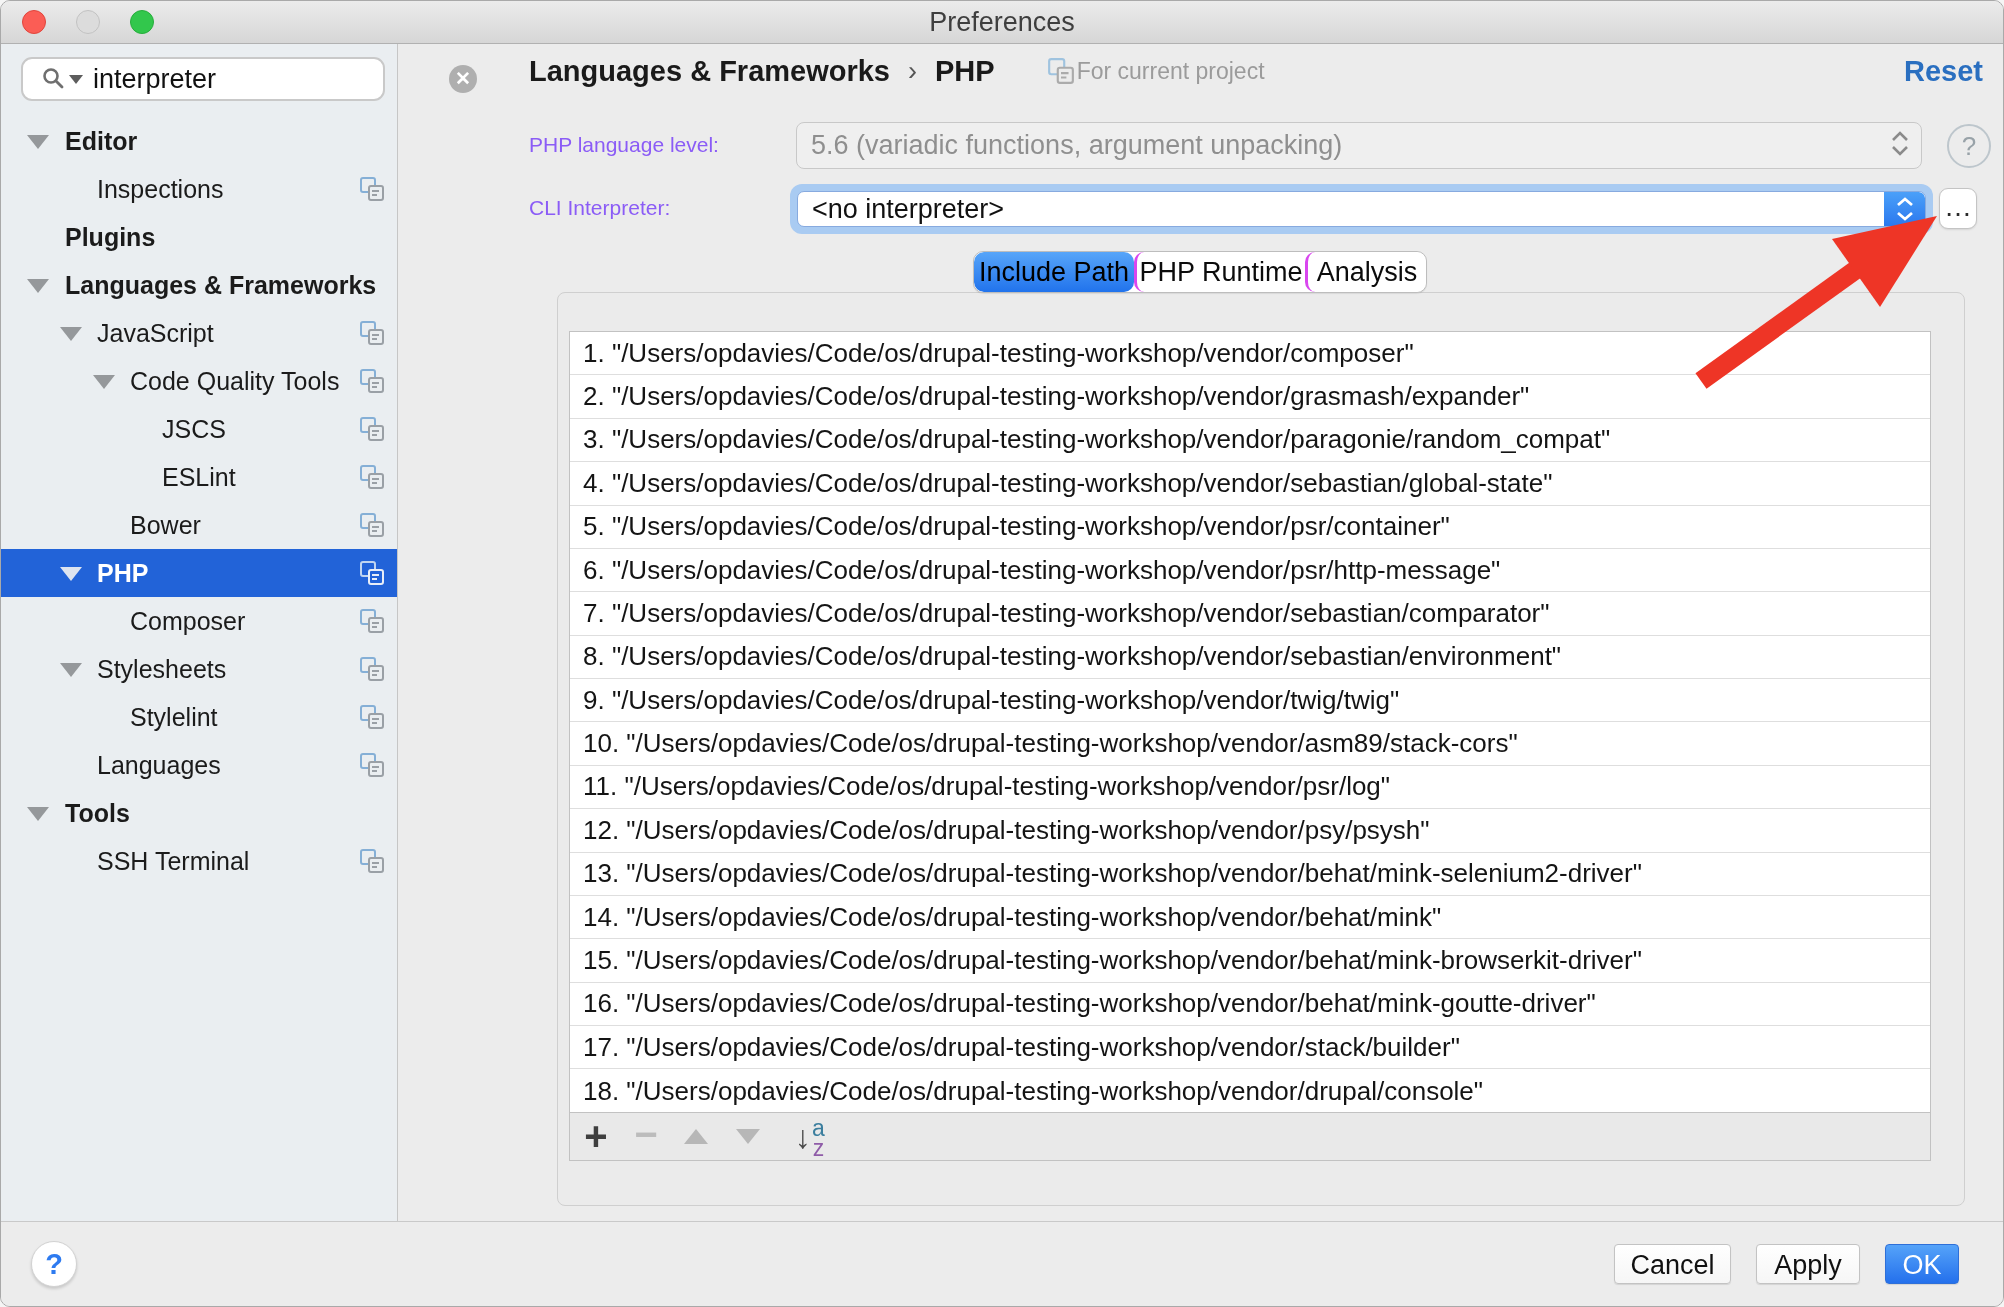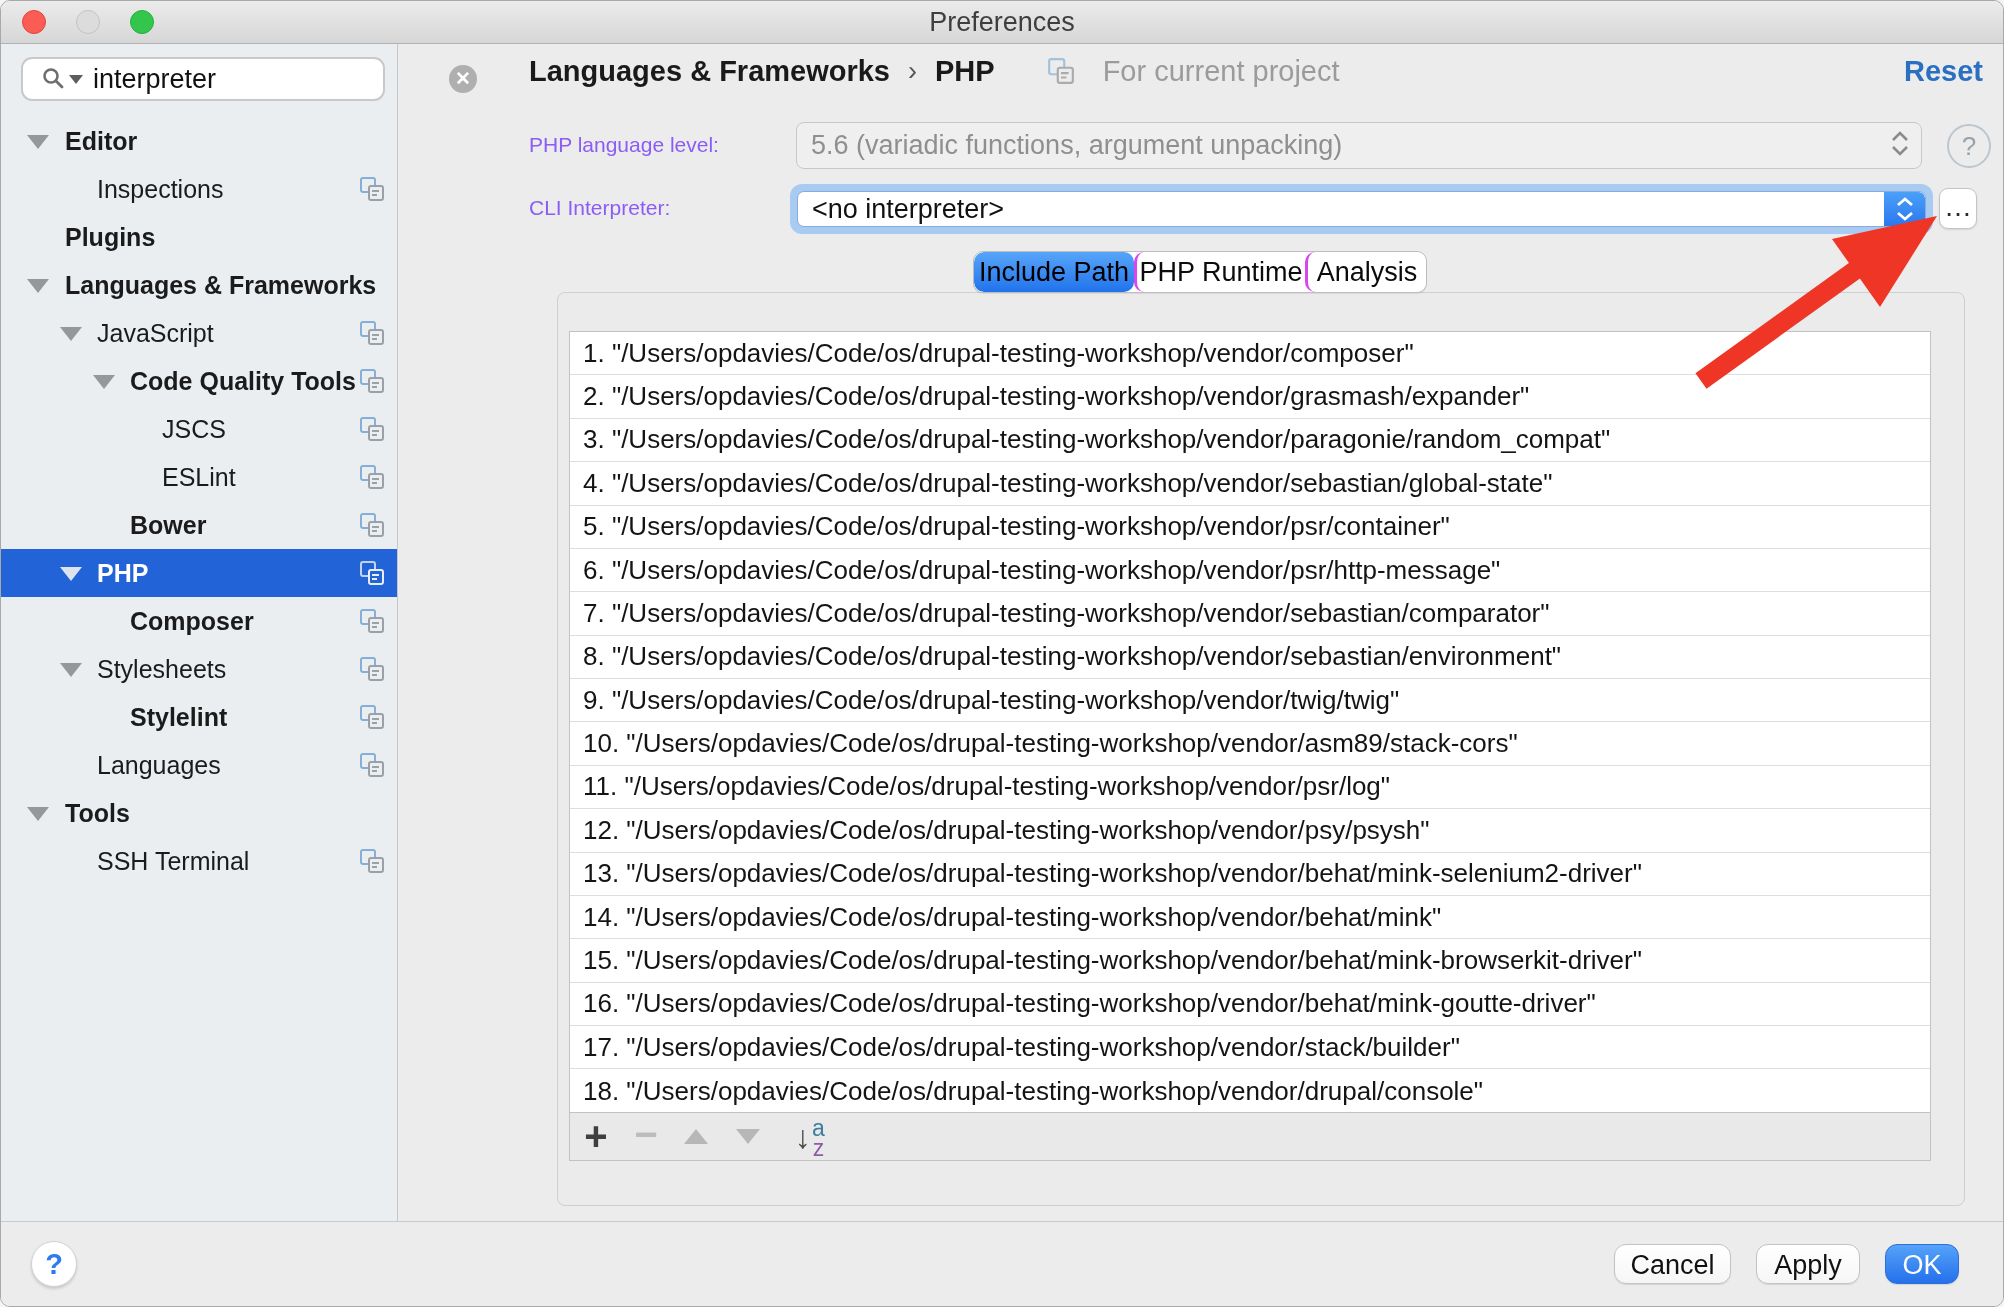--- a/index.html
+++ b/index.html
@@ -28,21 +28,21 @@
   .mag { flex:none; }
   .search-caret { width:0; height:0; border-left:7px solid transparent; border-right:7px solid transparent;
     border-top:9px solid #5d5d5d; margin-left:2px; flex:none; }
   .clear-btn { flex:none; width:28px; height:28px; border-radius:50%; background:#AFAFAF;
     color:#fff; font-size:19px; line-height:28px; text-align:center; font-weight:bold; }
   .tree { position:absolute; top:73px; left:0; right:0; }
   .trow { position:relative; height:48px; font-size:25px; color:#1B1B1B; }
   .trow .tlabel { position:absolute; top:0; line-height:48px; white-space:nowrap; }
   .trow.lvl0 .tlabel { left:64px; }
   .trow.lvl1 .tlabel { left:96px; }
-  .trow.lvl2 .tlabel { left:129px;font-weight:bold; }
+  .trow.lvl2 .tlabel { left:129px; }
   .trow.lvl3 .tlabel { left:161px; }
   .trow.bold .tlabel { font-weight:bold; }
   .arrow { position:absolute; top:18px; width:0; height:0;
     border-left:11px solid transparent; border-right:11px solid transparent;
     border-top:14px solid #95989B; }
   .trow.lvl0 .arrow { left:26px; }
   .trow.lvl1 .arrow { left:59px; }
   .trow.lvl2 .arrow { left:92px; }
   .trow.sel { background:#2263D8; }
   .trow.sel .tlabel { color:#FFFFFF; font-weight:bold; }
@@ -55,21 +55,21 @@
   .sel .pp-front { fill:#2263D8; stroke:#E8EEF8; }
   .sel .pp-line { stroke:#E8EEF8; }
   
   .crumbs { position:absolute; top:48px; left:528px; height:44px; display:flex; align-items:center; }
   .crumb { font-size:29px; font-weight:bold; color:#1A1A1A; white-space:nowrap; }
   .crumb-sep { font-size:27px; color:#555; margin:0 18px; }
   .scope { display:flex; align-items:center; margin-left:52px; }
   .scope .pp2-back { fill:none; stroke:#9FC3DF; stroke-width:2; }
   .scope .pp2-front { fill:#ECECEC; stroke:#ABABAB; stroke-width:2; }
   .scope .pp2-line { stroke:#ABABAB; stroke-width:2; }
-  .scope-label { font-size:29px; color:#9B9B9B; margin-left:28px; white-space:nowrap; }
+  .scope-label { font-size:23px; color:#9B9B9B; margin-left:2px; white-space:nowrap; }
   .reset { position:absolute; top:48px; right:20px; height:44px; line-height:44px;
     font-size:29px; font-weight:bold; color:#2A6FC0; }
   
   .form-label { position:absolute; left:528px; font-size:21px; color:#8b5cf6; white-space:nowrap; }
   .lvl-select { position:absolute; left:795px; top:121px; width:1126px; height:47px;
     background:#EFEFEF; border:1px solid #C8C8C8; border-radius:8px;
     display:flex; align-items:center; padding:0 44px 0 14px; }
   .lvl-select .sel-text { font-size:27px; color:#8F8F8F; white-space:nowrap; overflow:hidden; }
   .stepper-gray { position:absolute; right:12px; top:8px; display:flex; flex-direction:column; gap:3px; }
   .help-circle { position:absolute; left:1946px; top:123px; width:44px; height:44px;
@@ -120,21 +120,21 @@
   .tb-sort { left:212px; width:56px; display:flex; align-items:center; justify-content:center; gap:1px; }
   .sort-arrow { font-size:32px; color:#4A4A4A; line-height:48px; }
   .sort-letters { display:flex; flex-direction:column; line-height:20px; margin-top:2px; }
   .sort-a { color:#3B7E9E; font-size:23px; } .sort-z { color:#8F5CA8; font-size:23px; }
   
   .footer { position:absolute; left:0; right:0; bottom:0; height:85px;
     background:#ECECEC; border-top:1px solid #C9C9C9; }
   .help-btn { position:absolute; left:30px; top:19px; width:46px; height:46px; border-radius:50%;
     background:#fff; border:1px solid #D2D2D2; box-shadow:0 2px 3px rgba(0,0,0,.15);
     color:#2E7BF0; font-size:29px; font-weight:bold; text-align:center; line-height:44px; }
-  .btn { position:absolute; top:22px; height:40px; border-radius:12px; font-size:27px;
+  .btn { position:absolute; top:22px; height:40px; border-radius:4px; font-size:27px;
     font-family:"Liberation Sans",sans-serif; text-align:center; line-height:38px;
     background:linear-gradient(#FFFFFF,#F6F6F6); border:1px solid #C3C3C3;
     box-shadow:0 1px 1px rgba(0,0,0,.10); color:#111; }
   .btn-cancel { left:1613px; width:117px; }
   .btn-apply { left:1755px; width:104px; }
   .btn-ok { left:1884px; width:74px; background:linear-gradient(#55A3F9,#2470EC);
     border:1px solid #2E6FD8; color:#fff; }
   
   .overlay { position:absolute; left:0; top:0; width:2004px; height:1307px;
     pointer-events:none; z-index:40; }

